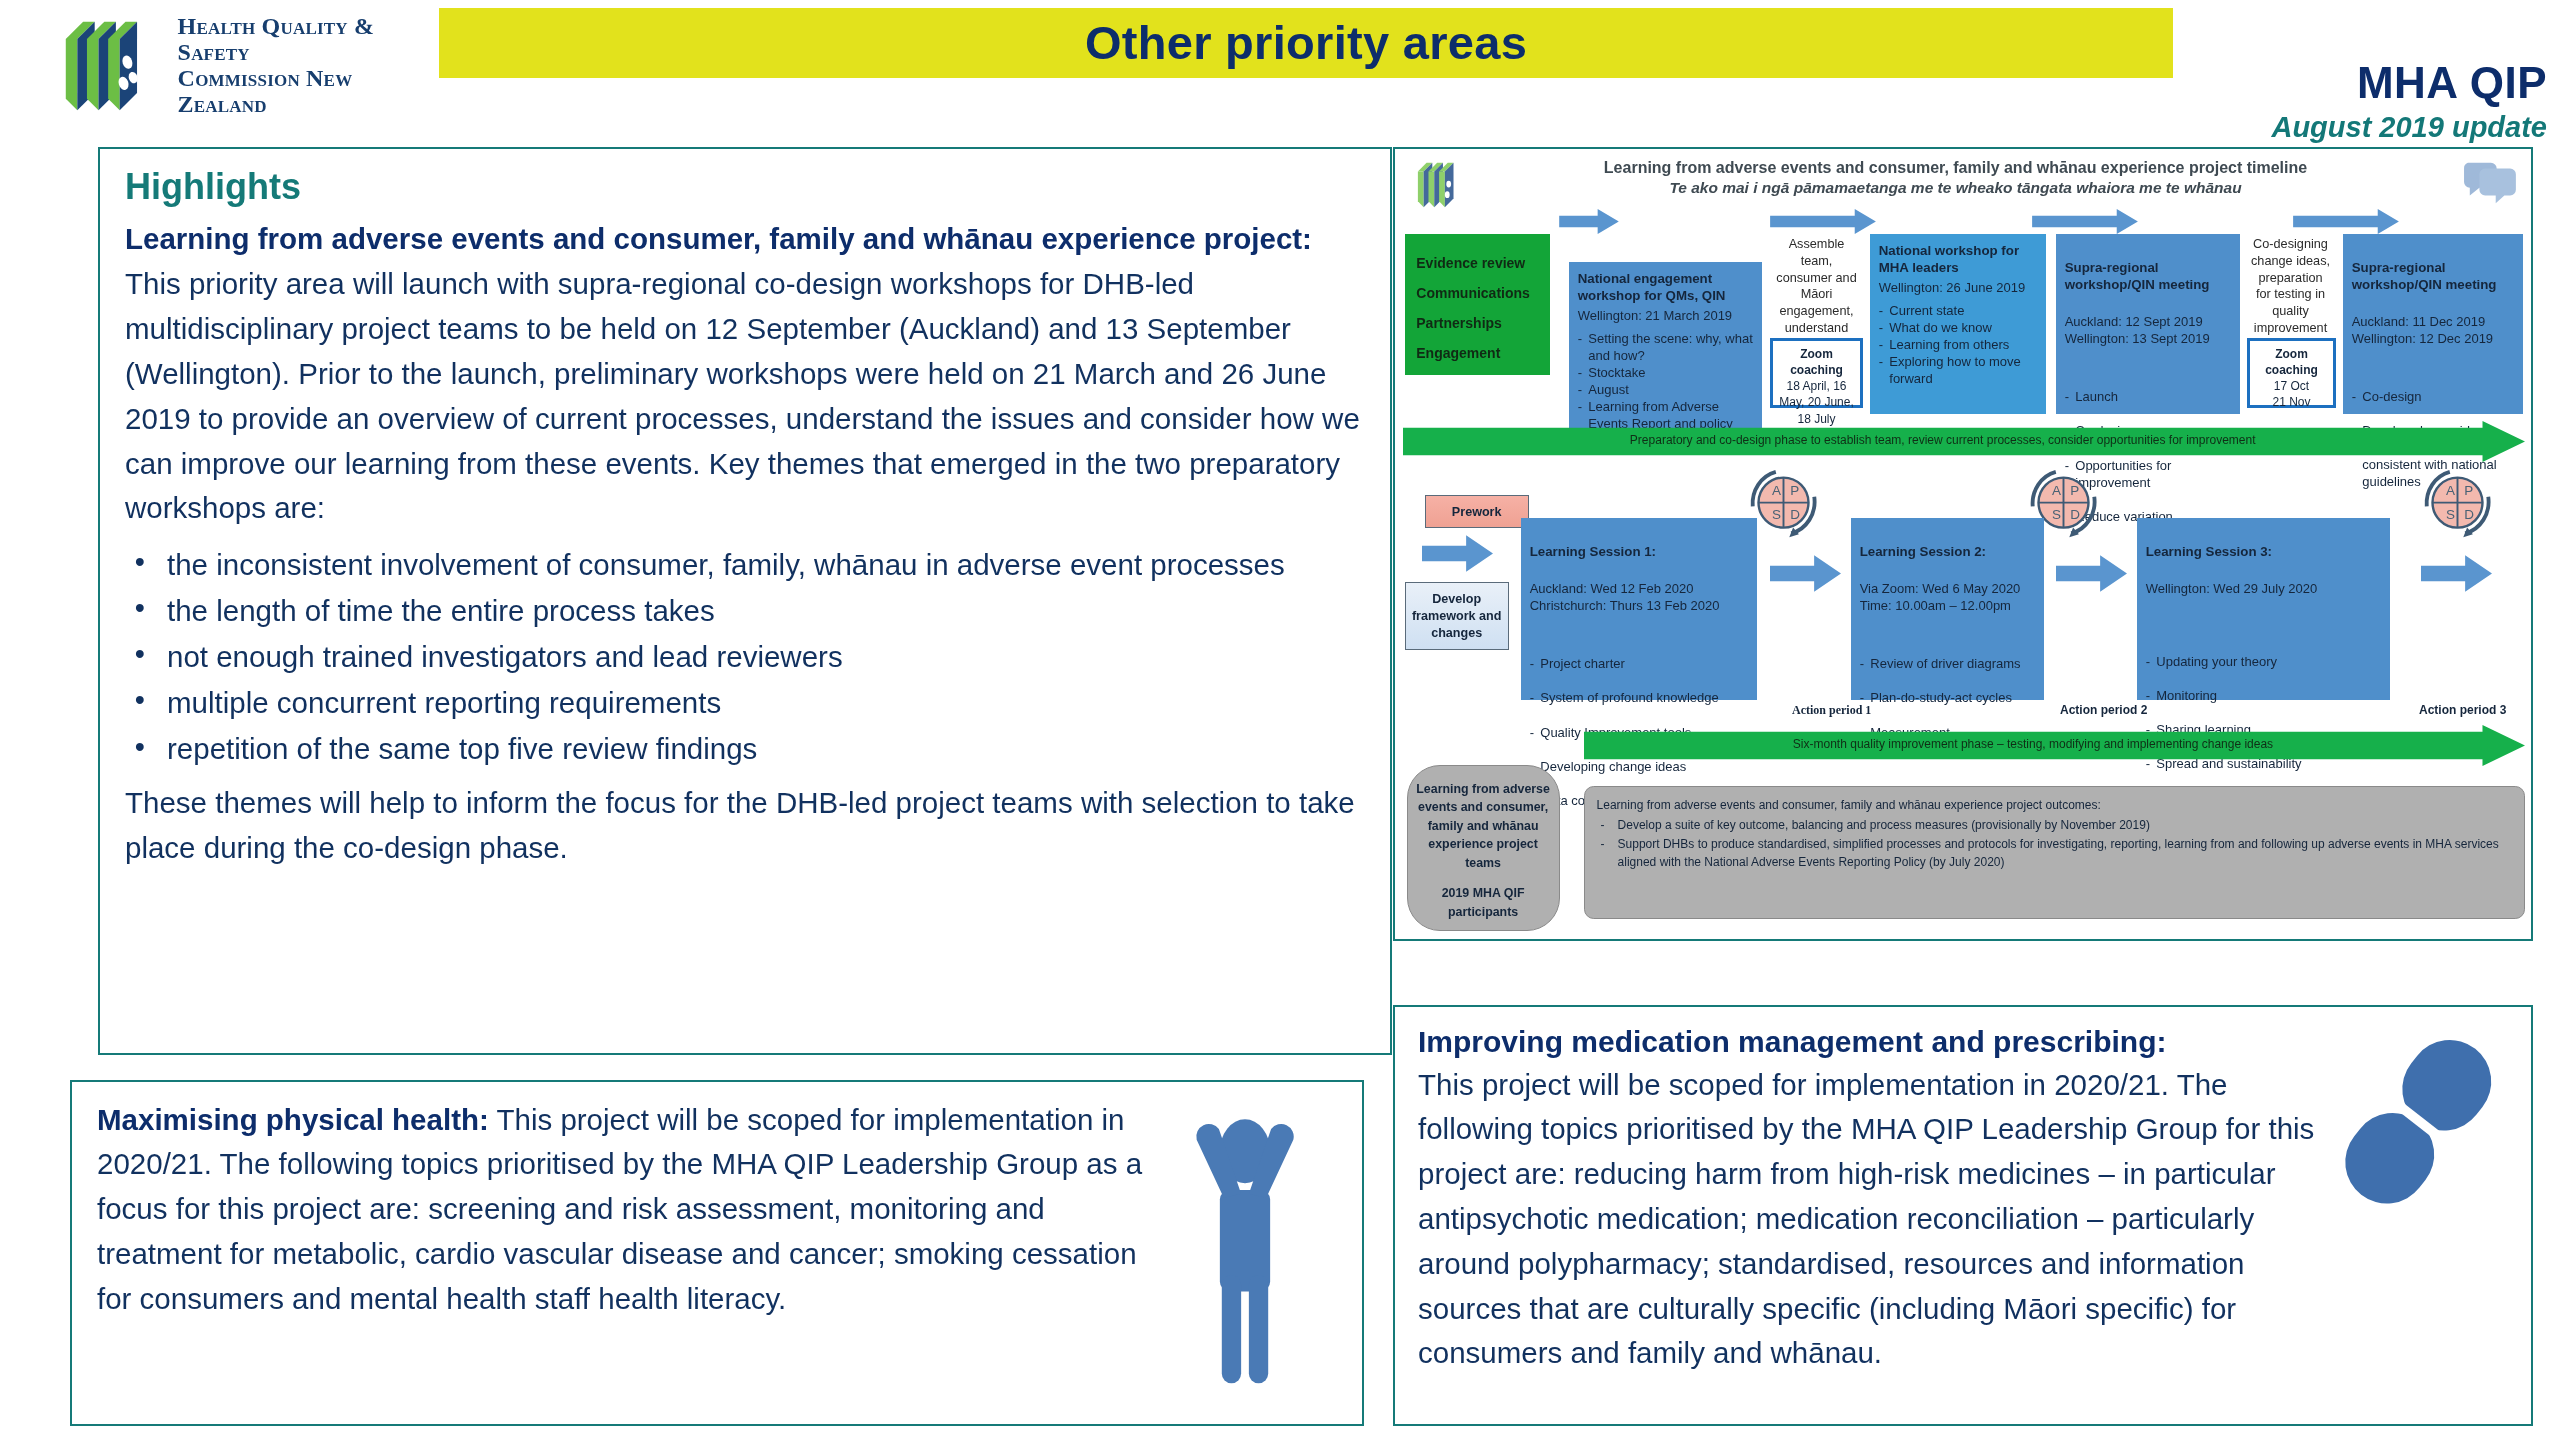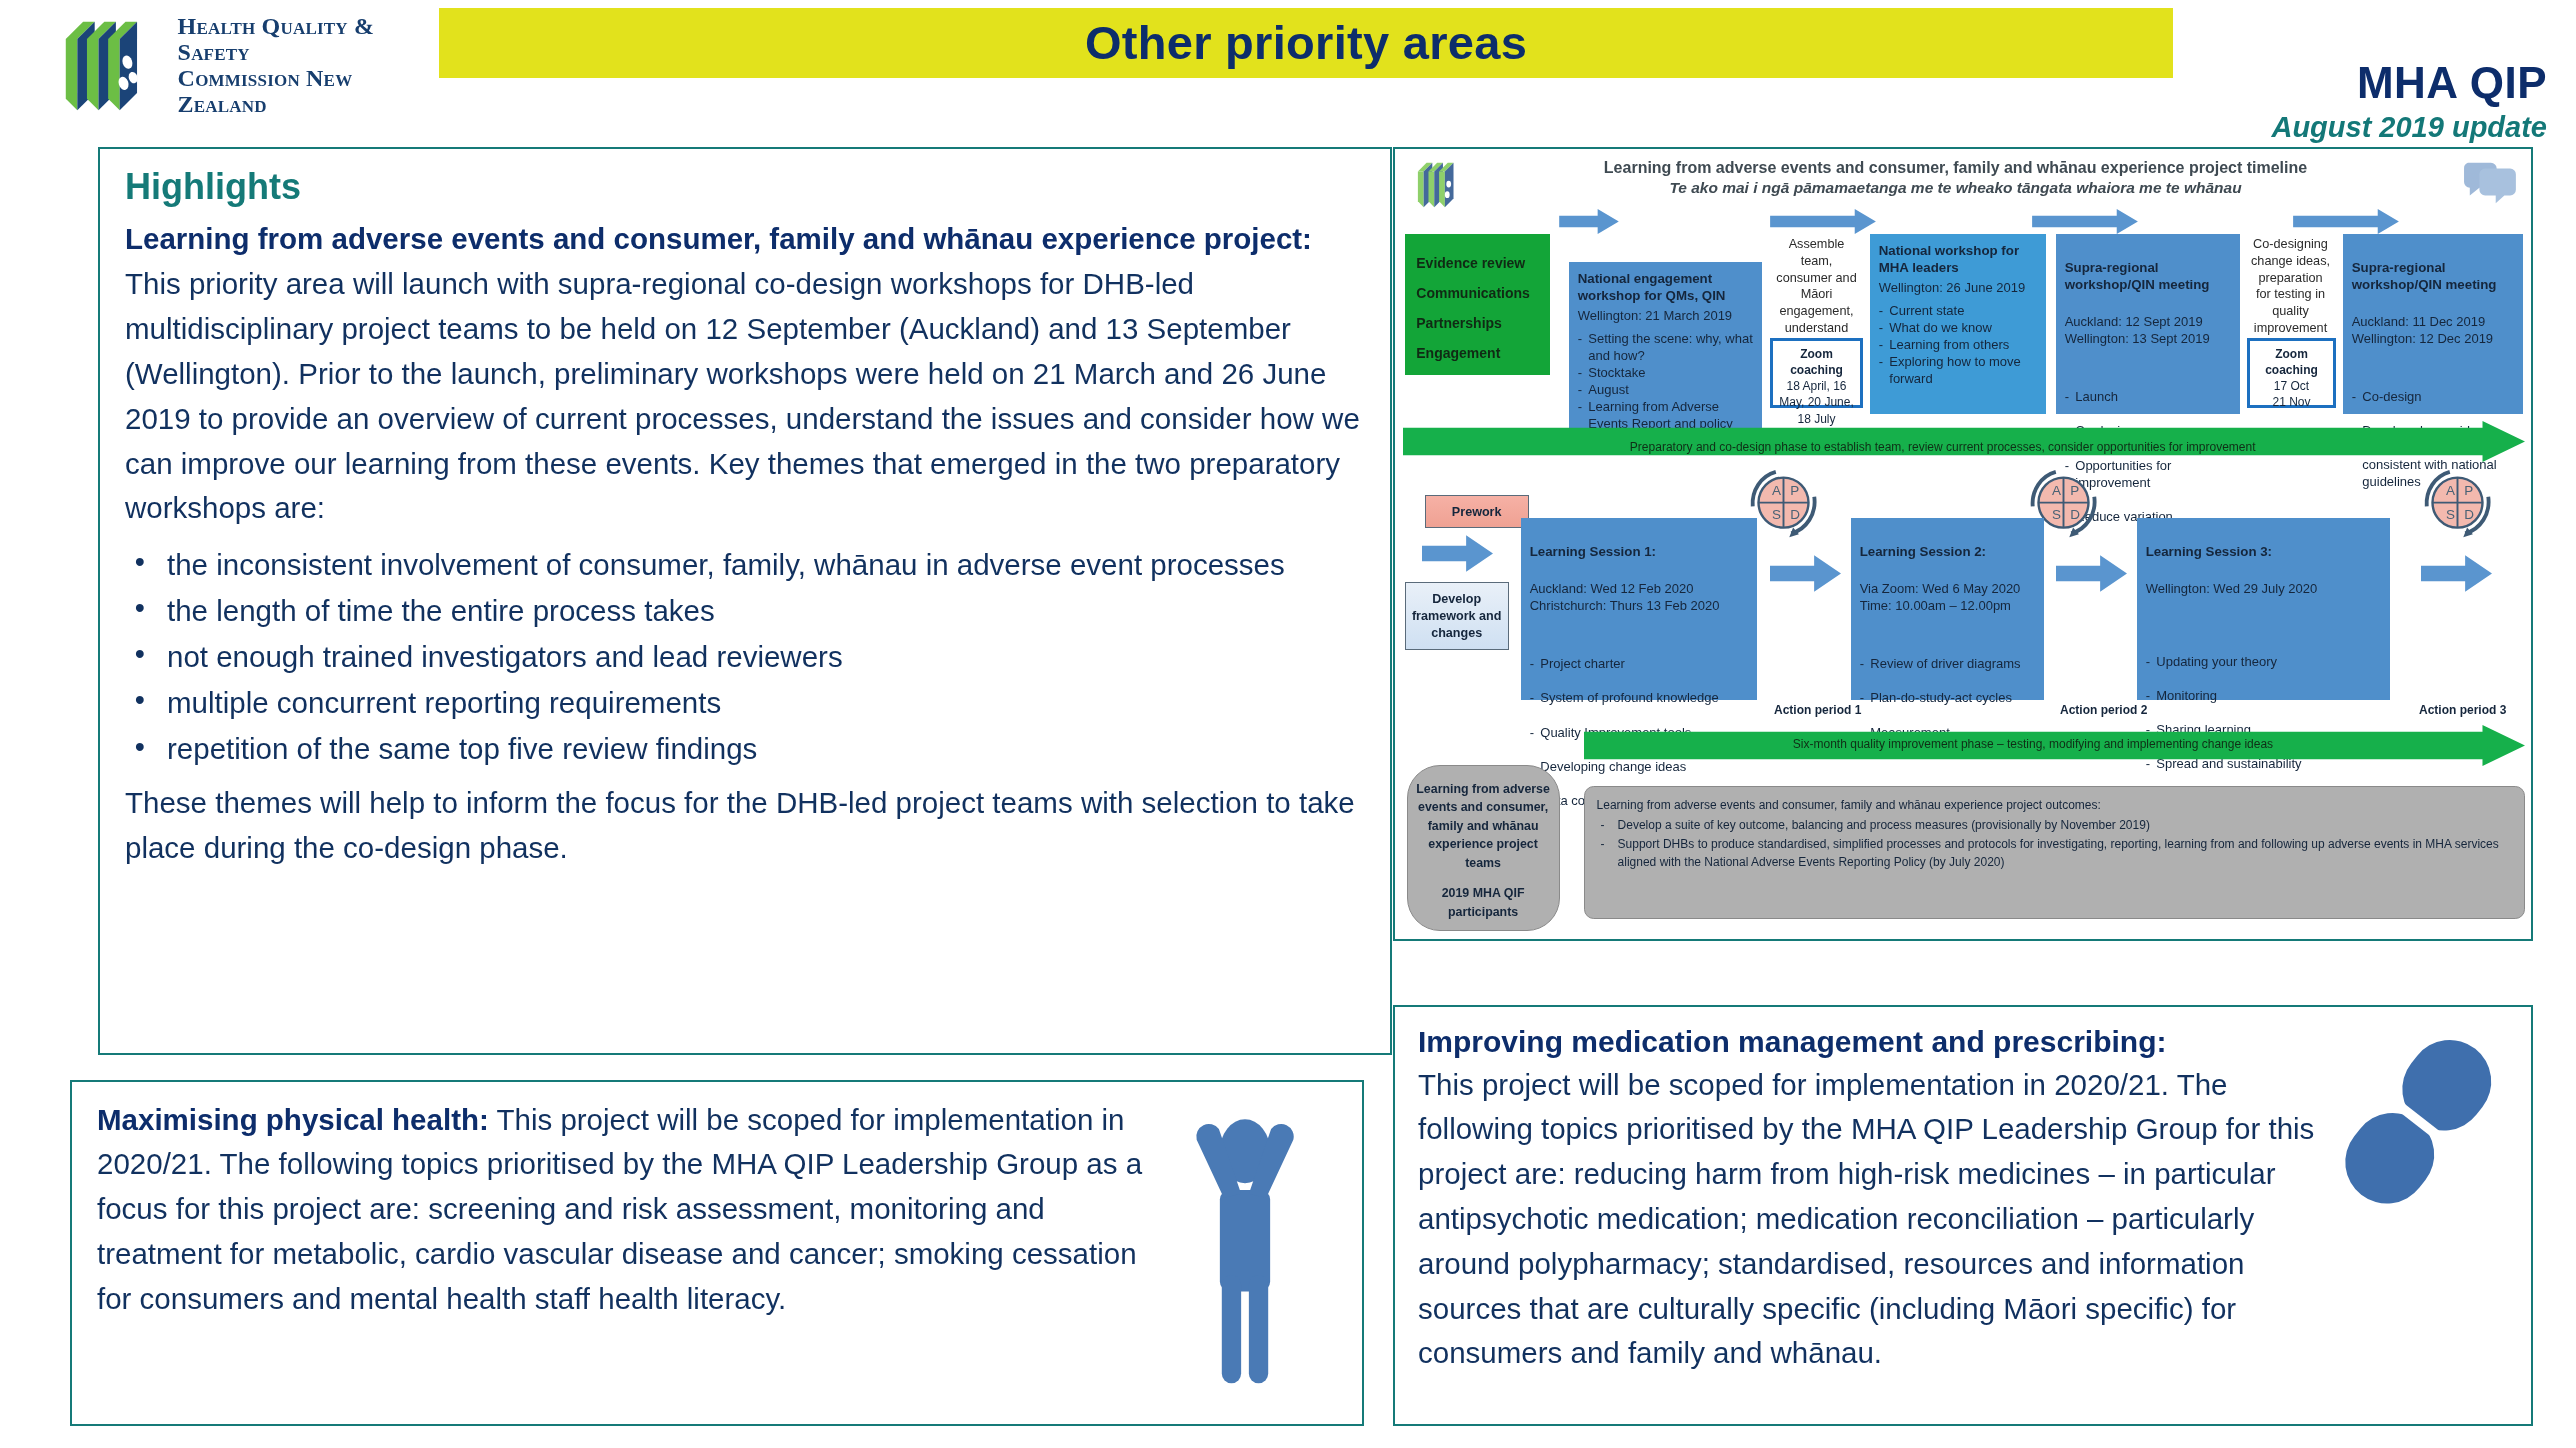--- a/index.html
+++ b/index.html
@@ -320,21 +320,21 @@
       <ul>
         <li>Co-design</li>
         <li>Develop change ideas ready for testing consistent with national guidelines</li>
       </ul>
     </div>
 
     <div style="position:absolute;left:7.7px;top:272px;width:1122px;height:41px;">
       <svg width="1122" height="41" viewBox="0 0 1162 42" preserveAspectRatio="none">
         <path d="M0 7 h1118 v-7 l44 21 -44 21 v-7 h-1118 z" fill="#16b04b"></path>
       </svg>
-      <div style="position:absolute;left:0;top:11.6px;width:1080px;text-align:center;font-size:12px;color:#0f2f16;margin-top:7px;">Preparatory and co-design phase to establish team, review current processes, consider opportunities for improvement</div>
+      <div style="position:absolute;left:0;top:11.6px;width:1080px;text-align:center;font-size:12px;color:#0f2f16;">Preparatory and co-design phase to establish team, review current processes, consider opportunities for improvement</div>
     </div>
 
     <svg class="arr" style="left:348px;top:319px;width:81px;height:75px;" viewBox="0 0 84 78">
       <circle cx="42" cy="36" r="26" fill="#f3b9ae" stroke="#3e5a75" stroke-width="2.5"></circle>
       <line x1="16" y1="36" x2="68" y2="36" stroke="#3e5a75" stroke-width="2"></line>
       <line x1="42" y1="10" x2="42" y2="62" stroke="#3e5a75" stroke-width="2"></line>
       <text x="30" y="28" font-size="14" fill="#4a6275" font-family="Liberation Sans, sans-serif">A</text>
       <text x="49" y="28" font-size="14" fill="#4a6275" font-family="Liberation Sans, sans-serif">P</text>
       <text x="30" y="53" font-size="14" fill="#4a6275" font-family="Liberation Sans, sans-serif">S</text>
       <text x="49" y="53" font-size="14" fill="#4a6275" font-family="Liberation Sans, sans-serif">D</text>
@@ -413,21 +413,21 @@
         <li>Monitoring</li>
         <li>Sharing learning</li>
         <li>Spread and sustainability</li>
       </ul>
     </div>
 
     <svg class="arr" style="left:1026px;top:406px;width:71px;height:37px;" viewBox="0 0 74 38">
         <path d="M0 11 h46 v-11 l28 19 -28 19 v-11 h-46 z" fill="#5a95cf"></path>
       </svg>
 
-    <div class="ap-lbl" style="left:379px;top:554px;">Action period 1</div>
+    <div class="ap-lbl" style="left:397px;top:554px;font-family:Liberation Serif, serif;">Action period 1</div>
     <div class="ap-lbl" style="left:665px;top:554px;">Action period 2</div>
     <div class="ap-lbl" style="left:1024px;top:554px;">Action period 3</div>
 
     <div style="position:absolute;left:189px;top:576px;width:941px;height:41px;">
       <svg width="941" height="41" viewBox="0 0 974 42" preserveAspectRatio="none">
         <path d="M0 7 h930 v-7 l44 21 -44 21 v-7 h-930 z" fill="#16b04b"></path>
       </svg>
       <div style="position:absolute;left:0;top:11.6px;width:898px;text-align:center;font-size:12px;color:#0f2f16;">Six-month quality improvement phase – testing, modifying and implementing change ideas</div>
     </div>
 

